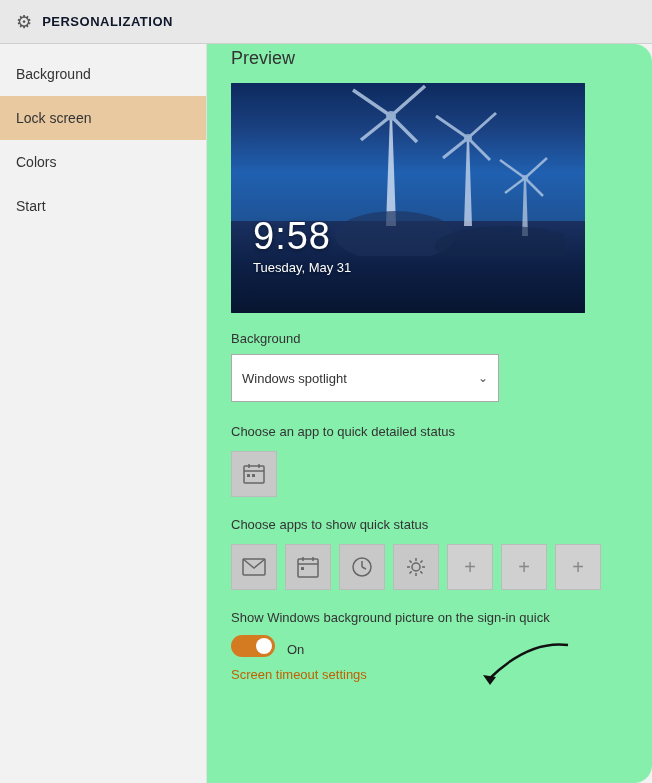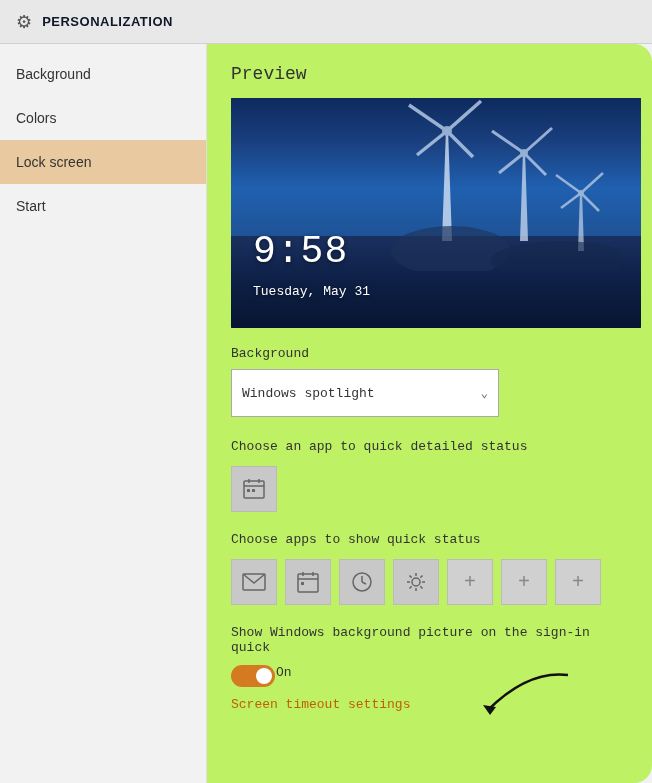--- a/index.html
+++ b/index.html
@@ -59,36 +59,35 @@
       align-items: center;
     }
     .sidebar-item.active {
       background: #e8c9a0;
       color: #333;
     }
 
     
     .content {
       flex: 1;
-      background: #bef264;
-      padding: 20px 24px;
+      background: #86efac;
+      padding: 4px 24px;
       overflow-y: auto;
-      font-family: Liberation Mono, monospace;
     }
 
     .section-title {
       font-size: 18px;
       font-weight: 300;
       color: #333;
       margin-bottom: 14px;
     }
 
     
     .preview-image {
-      width: 410px;
+      width: 354px;
       height: 230px;
       background: linear-gradient(135deg, #1a3a6b 0%, #2855a0 20%, #1e4080 40%, #0d2a5e 60%, #0a2050 80%, #1a3570 100%);
       position: relative;
       overflow: hidden;
       margin-bottom: 18px;
       border-radius: 1px;
     }
 
     
     .preview-sky {
@@ -108,21 +107,21 @@
       bottom: 55px;
       left: 22px;
       color: white;
       font-size: 38px;
       font-weight: 200;
       letter-spacing: 1px;
       text-shadow: 0 1px 4px rgba(0,0,0,0.5);
     }
     .preview-date {
       position: absolute;
-      bottom: 29px;
+      bottom: 38px;
       left: 22px;
       color: white;
       font-size: 13px;
       font-weight: 300;
       text-shadow: 0 1px 3px rgba(0,0,0,0.5);
     }
 
     
     .windmills-svg {
       position: absolute;
@@ -185,22 +184,22 @@
       font-size: 18px;
       color: #666;
     }
     .app-icon-box.has-icon {
       background: #c8c8c8;
     }
 
     
     .toggle-row {
       display: flex;
-      align-items: flex-start;
-      gap: 1px;
+      align-items: flex-end;
+      gap: 12px;
       margin-bottom: 8px;
       margin-top: 4px;
     }
     .toggle-switch {
       width: 44px;
       height: 22px;
       background: #d47a20;
       border-radius: 11px;
       position: relative;
       cursor: pointer;
@@ -254,25 +253,25 @@
   <span class="title-bar-icon">⚙</span>
   <span class="title-bar-text">PERSONALIZATION</span>
 </div>
 
 <div class="main-layout">
 
   <nav class="sidebar">
     <div class="sidebar-item">
       <span>Background</span>
     </div>
+    <div class="sidebar-item active">
+      <span>Lock screen</span>
+    </div>
     <div class="sidebar-item">
       <span>Colors</span>
-    </div>
-    <div class="sidebar-item active">
-      <span>Lock screen</span>
     </div>
     <div class="sidebar-item">
       <span>Start</span>
     </div>
   </nav>
 
   <div class="content">
 
     <div class="section-title">Preview</div>
 

